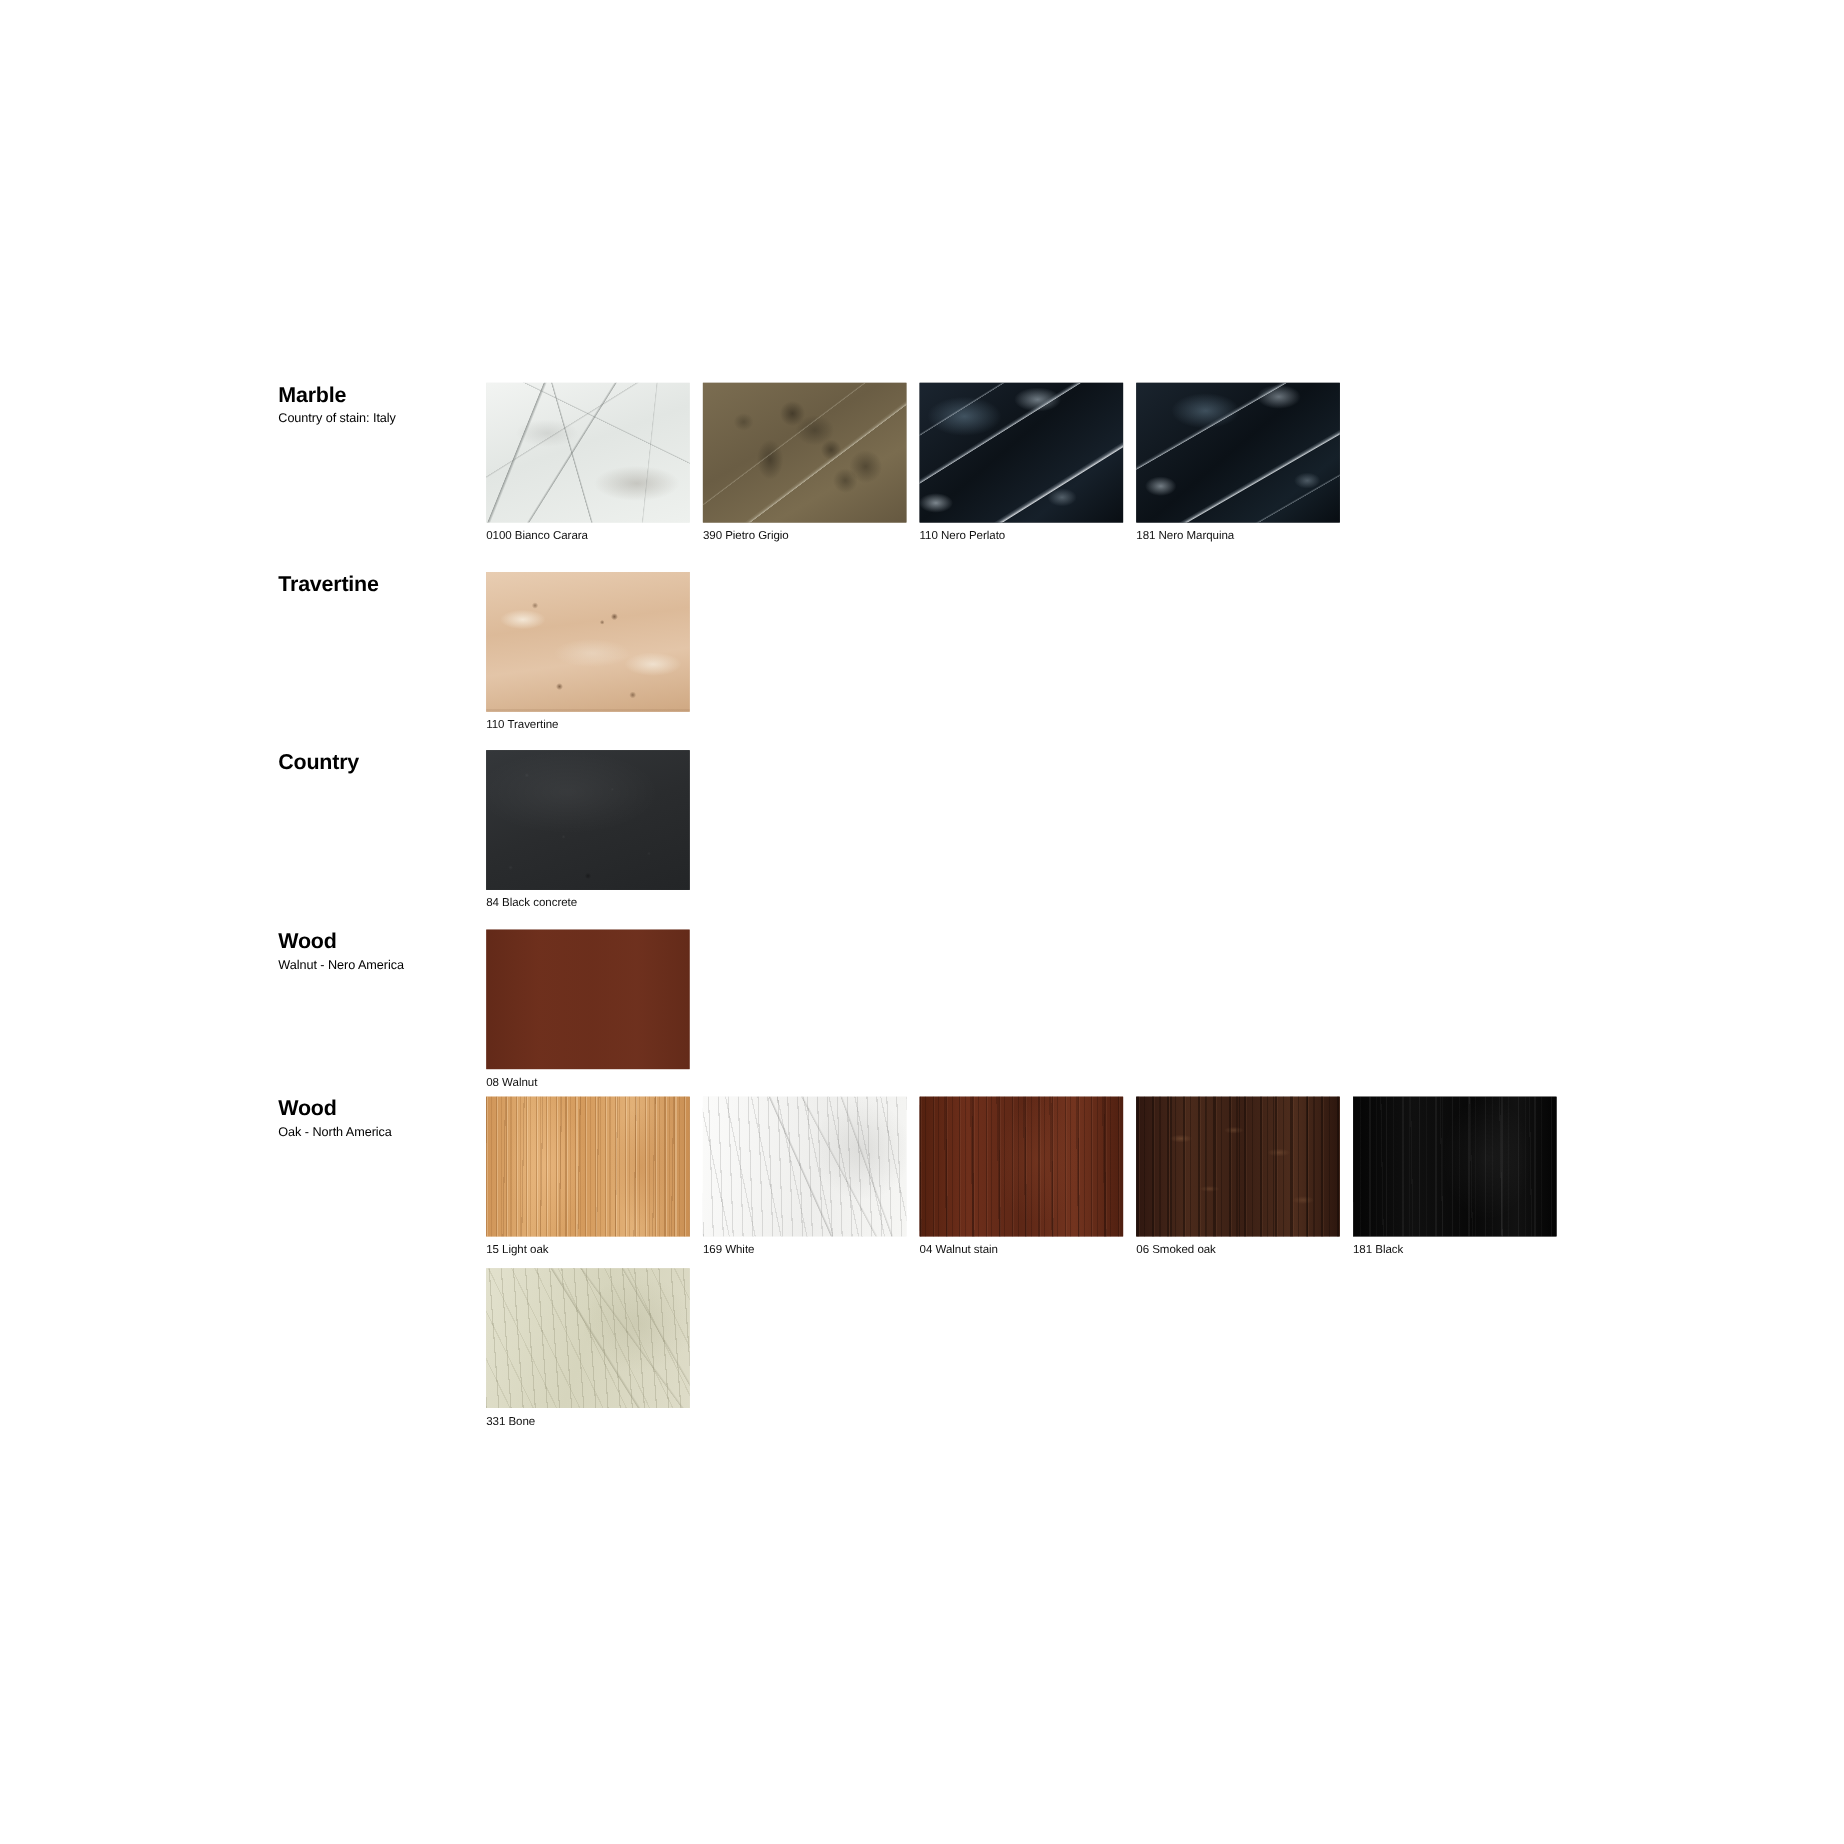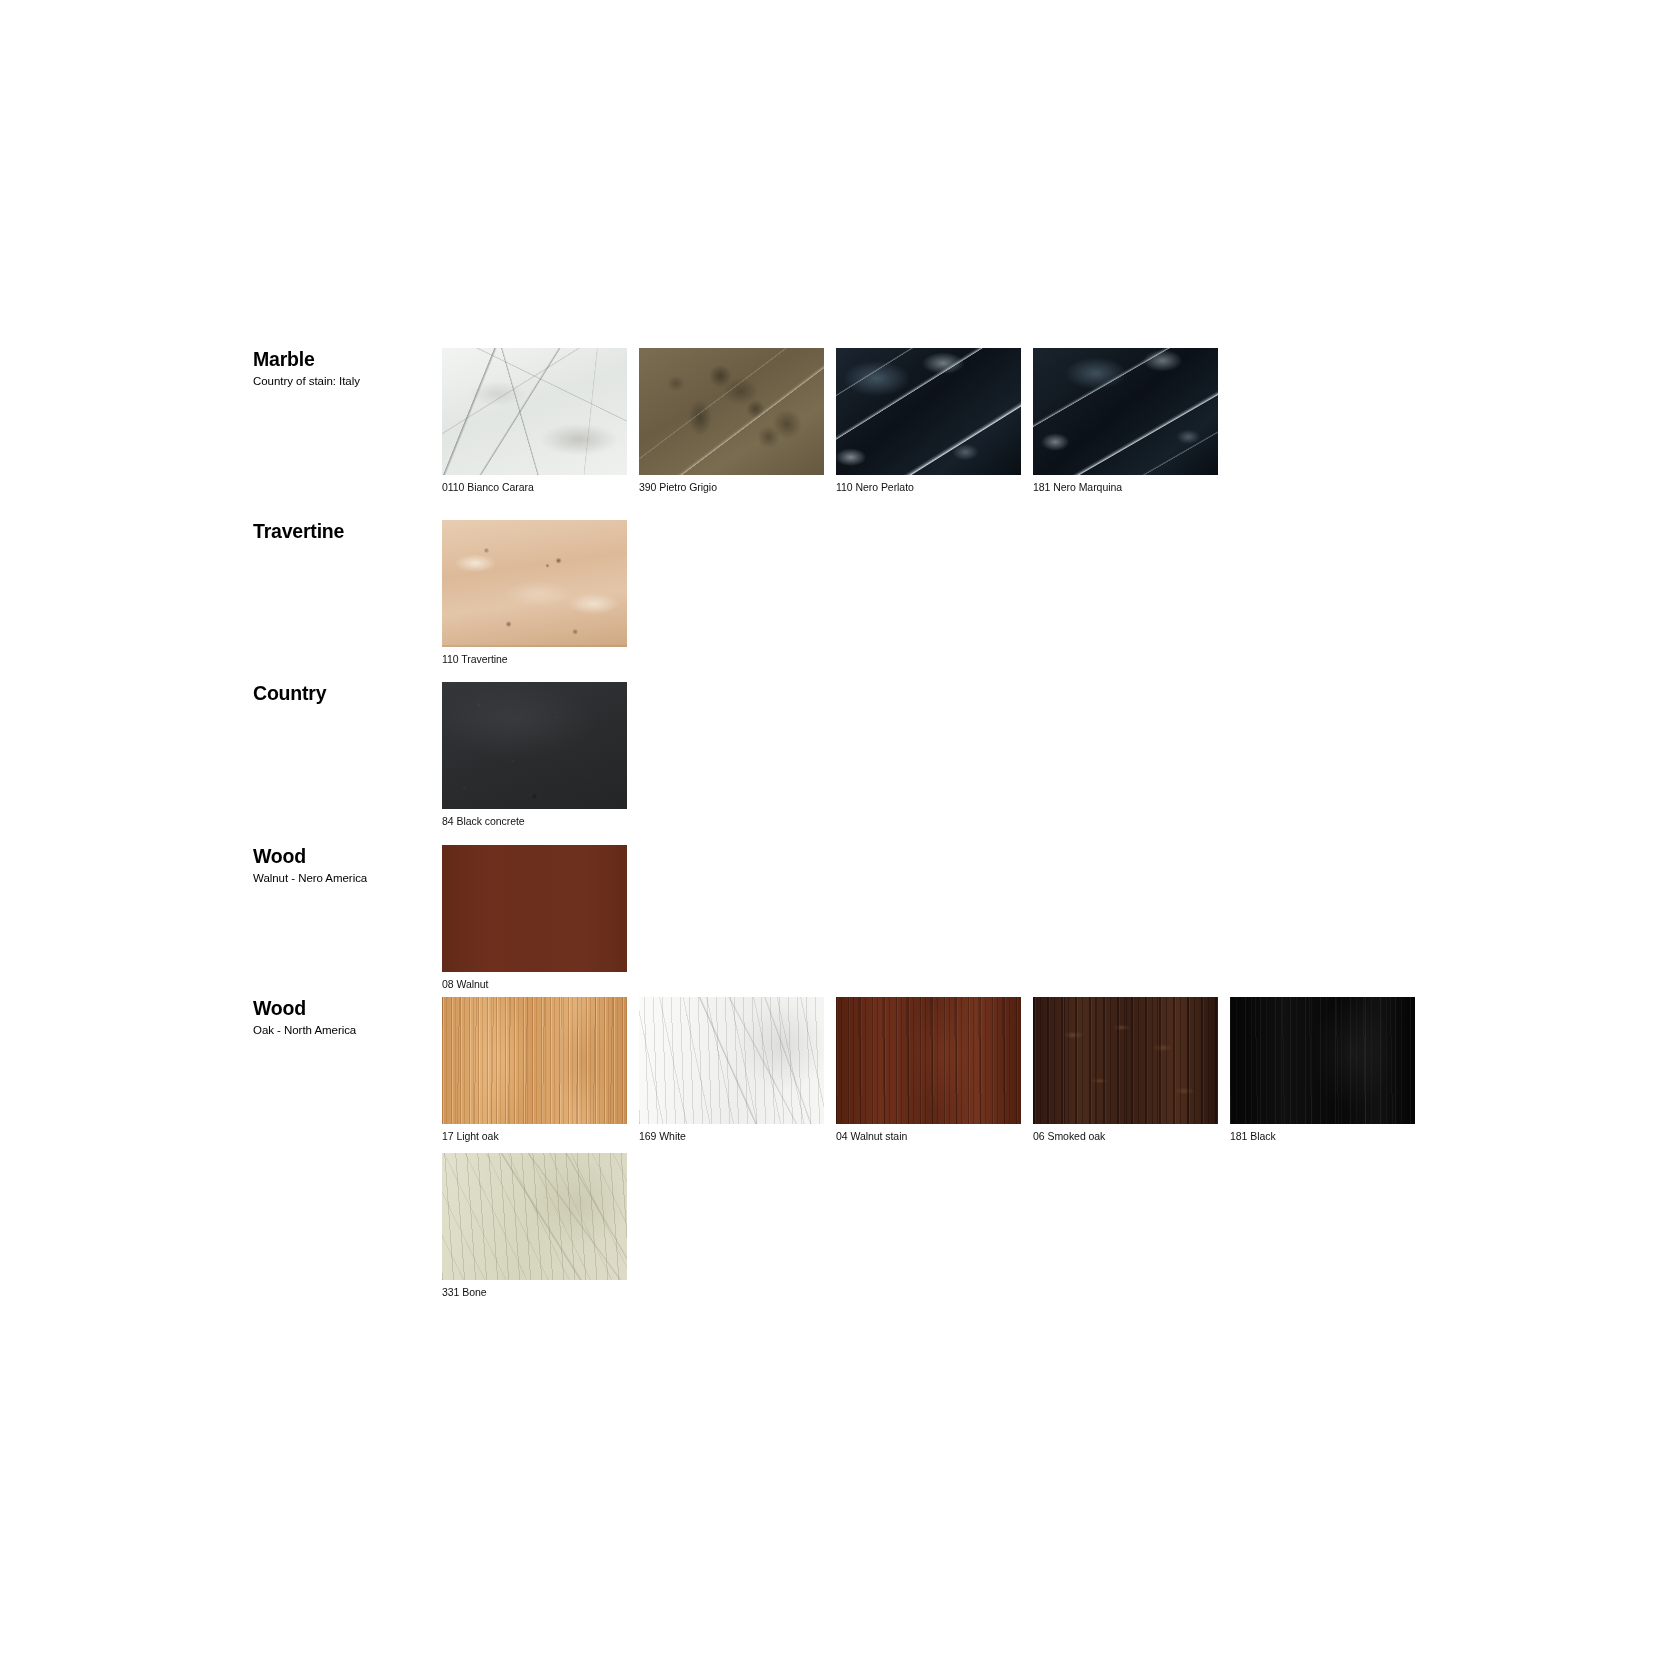--- a/index.html
+++ b/index.html
@@ -315,21 +315,21 @@
 <div class="page">
   <div id="sections-root">
       <div class="section" style="top: 348px;">
         <div class="section-label">
           <h2 class="section-title">Marble</h2>
           <p class="section-subtitle">Country of stain: Italy</p>
         </div>
         <div class="swatch-row" style="width: 1000px;">
           <div class="swatch">
             <div class="swatch-tile tex-bianco"></div>
-            <div class="swatch-caption">0110 Bianco Carara</div>
+            <div class="swatch-caption">0100 Bianco Carara</div>
           </div>
           <div class="swatch">
             <div class="swatch-tile tex-pietro"></div>
             <div class="swatch-caption">390 Pietro Grigio</div>
           </div>
           <div class="swatch">
             <div class="swatch-tile tex-neroperlato"></div>
             <div class="swatch-caption">110 Nero Perlato</div>
           </div>
           <div class="swatch">
@@ -373,21 +373,21 @@
         </div>
       </div>
       <div class="section" style="top: 997px;">
         <div class="section-label">
           <h2 class="section-title">Wood</h2>
           <p class="section-subtitle">Oak - North America</p>
         </div>
         <div class="swatch-row" style="width: 1000px;">
           <div class="swatch">
             <div class="swatch-tile tex-lightoak"></div>
-            <div class="swatch-caption">17 Light oak</div>
+            <div class="swatch-caption">15 Light oak</div>
           </div>
           <div class="swatch">
             <div class="swatch-tile tex-white"></div>
             <div class="swatch-caption">169 White</div>
           </div>
           <div class="swatch">
             <div class="swatch-tile tex-walnutstain"></div>
             <div class="swatch-caption">04 Walnut stain</div>
           </div>
           <div class="swatch">

